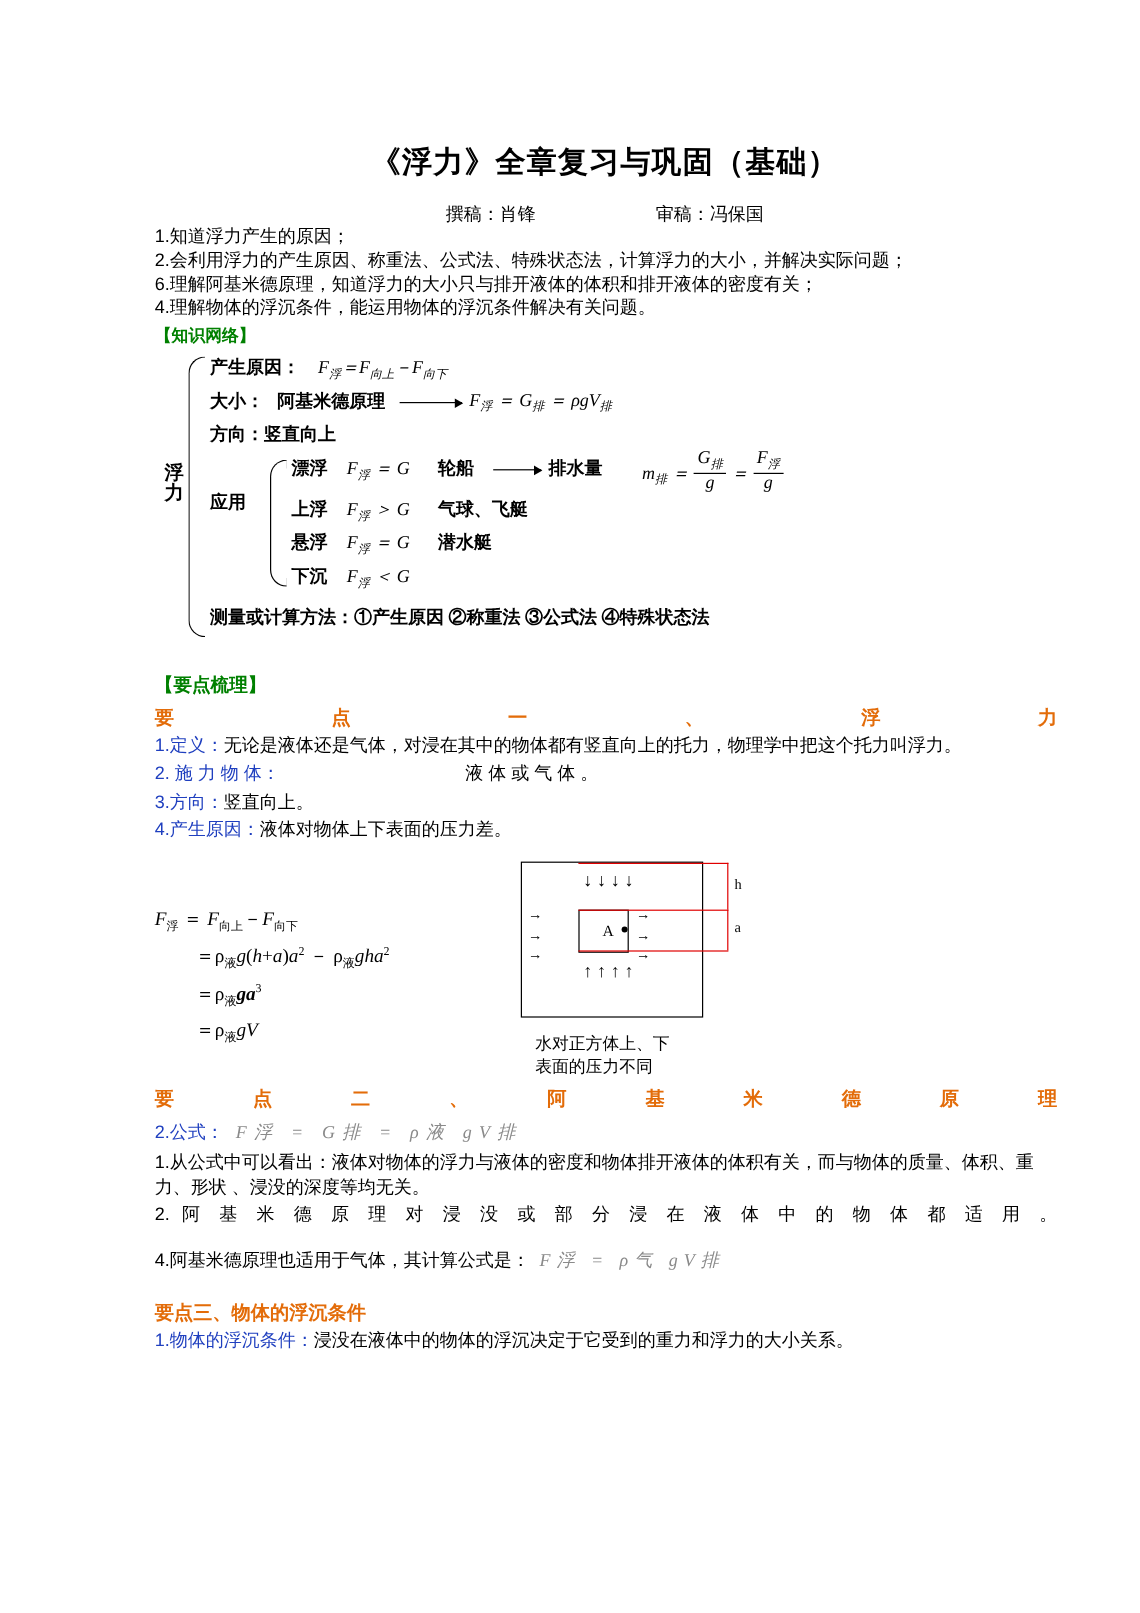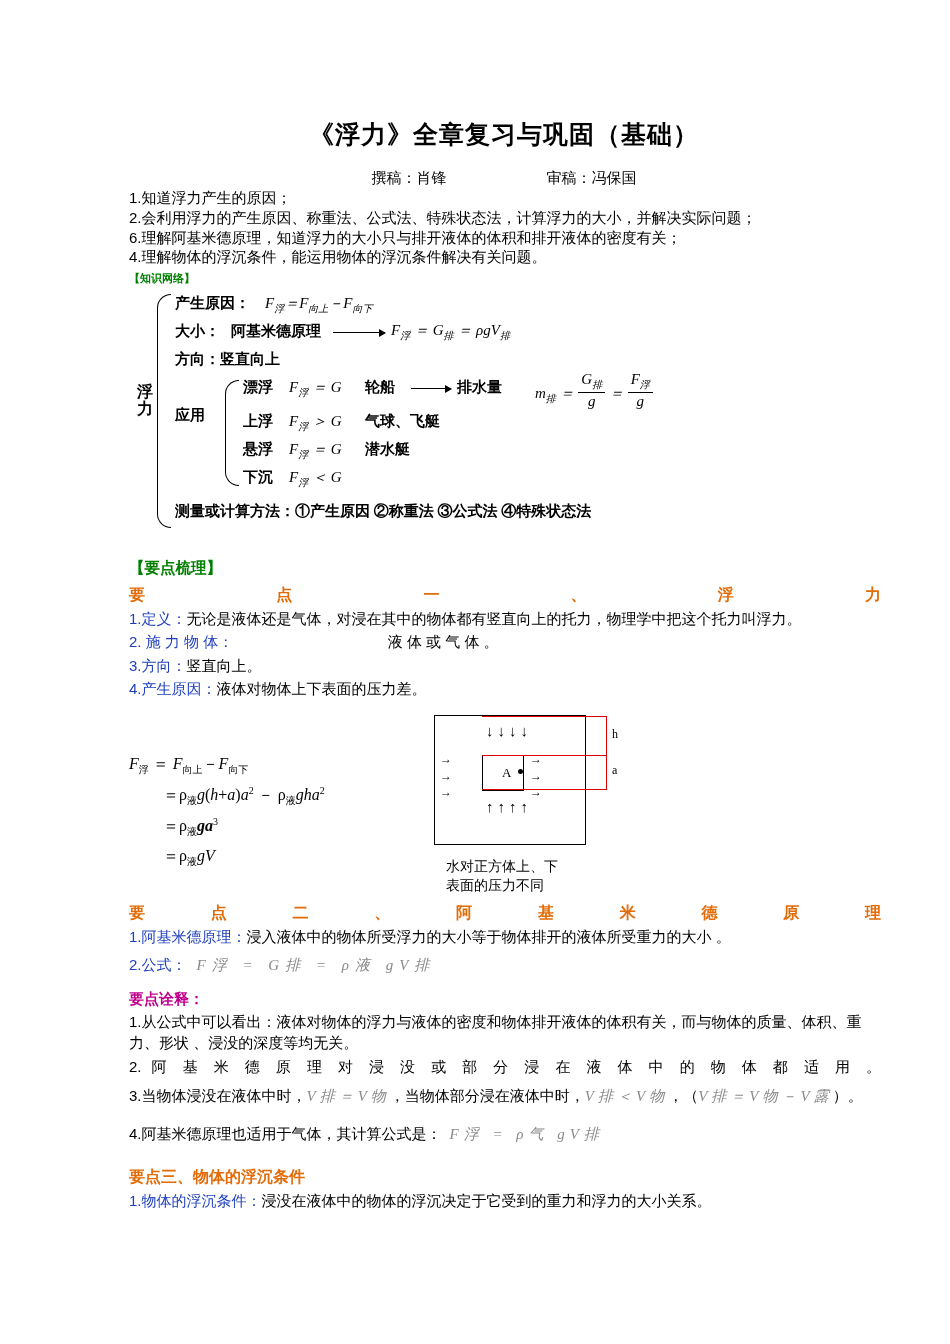--- a/index.html
+++ b/index.html
@@ -50,21 +50,21 @@
     margin-top: 8px;
   }
   .goal-line {
     font-size: 15px;
     line-height: 1.32;
     font-family: "Liberation Sans", sans-serif;
   }
   .kn-head {
     color: #008000;
     font-weight: bold;
-    font-size: 11px;
+    font-size: 14px;
     font-family: "Liberation Sans", sans-serif;
     margin-top: 4px;
   }
 
   
   .knet {
     position: relative;
     height: 262px;
     margin-top: 2px;
     font-family: "Liberation Serif", serif;
@@ -289,36 +289,29 @@
 
         <div class="figcap">
           <div>水对正方体上、下</div>
           <div>表面的压力不同</div>
         </div>
       </div>
     </div>
 
     <div class="pt-head just-txt">要点二、阿基米德原理</div>
 
-    <div class="para">
-      <span class="blue-lbl">1.阿基米德原理</span><span class="blue-lbl">：</span><span>浸入液体中的物体所受浮力的大小等于物体排开的液体所受重力的大小 。</span>
-    </div>
 
     <div class="para" style="margin-top:6px;">
       <span class="blue-lbl">2.公式</span><span class="blue-lbl">：</span><span class="formula-img ghost" style="margin-left:10px; letter-spacing:6px;">F浮 = G排 = ρ液 gV排</span>
     </div>
 
-    <div class="magenta" style="margin-top:14px; font-size:15px; font-family:'Liberation Sans',sans-serif;">要点诠释：</div>
 
     <div class="para">1.从公式中可以看出：液体对物体的浮力与液体的密度和物体排开液体的体积有关，而与物体的质量、体积、重力、形状 、浸没的深度等均无关。</div>
     <div class="para just-txt">2. 阿 基 米 德 原 理 对 浸 没 或 部 分 浸 在 液 体 中 的 物 体 都 适 用 。</div>
 
-    <div class="para" style="margin-top:8px;">
-      3.当物体浸没在液体中时，<span class="formula-img ghost" style="letter-spacing:4px;">V排＝V物</span>，当物体部分浸在液体中时，<span class="formula-img ghost" style="letter-spacing:4px;">V排＜V物</span>，（<span class="formula-img ghost" style="letter-spacing:4px;">V排＝V物－V露</span>）。
-    </div>
 
     <div class="para" style="margin-top:16px;">
       4.阿基米德原理也适用于气体，其计算公式是：<span class="formula-img ghost" style="margin-left:8px; letter-spacing:5px;">F浮 = ρ气 gV排</span>
     </div>
 
     <div class="pt-head" style="margin-top:22px;">要点三、物体的浮沉条件</div>
     <div class="para">
       <span class="blue-lbl">1.物体的浮沉条件</span><span class="blue-lbl">：</span><span>浸没在液体中的物体的浮沉决定于它受到的重力和浮力的大小关系。</span>
     </div>
 

